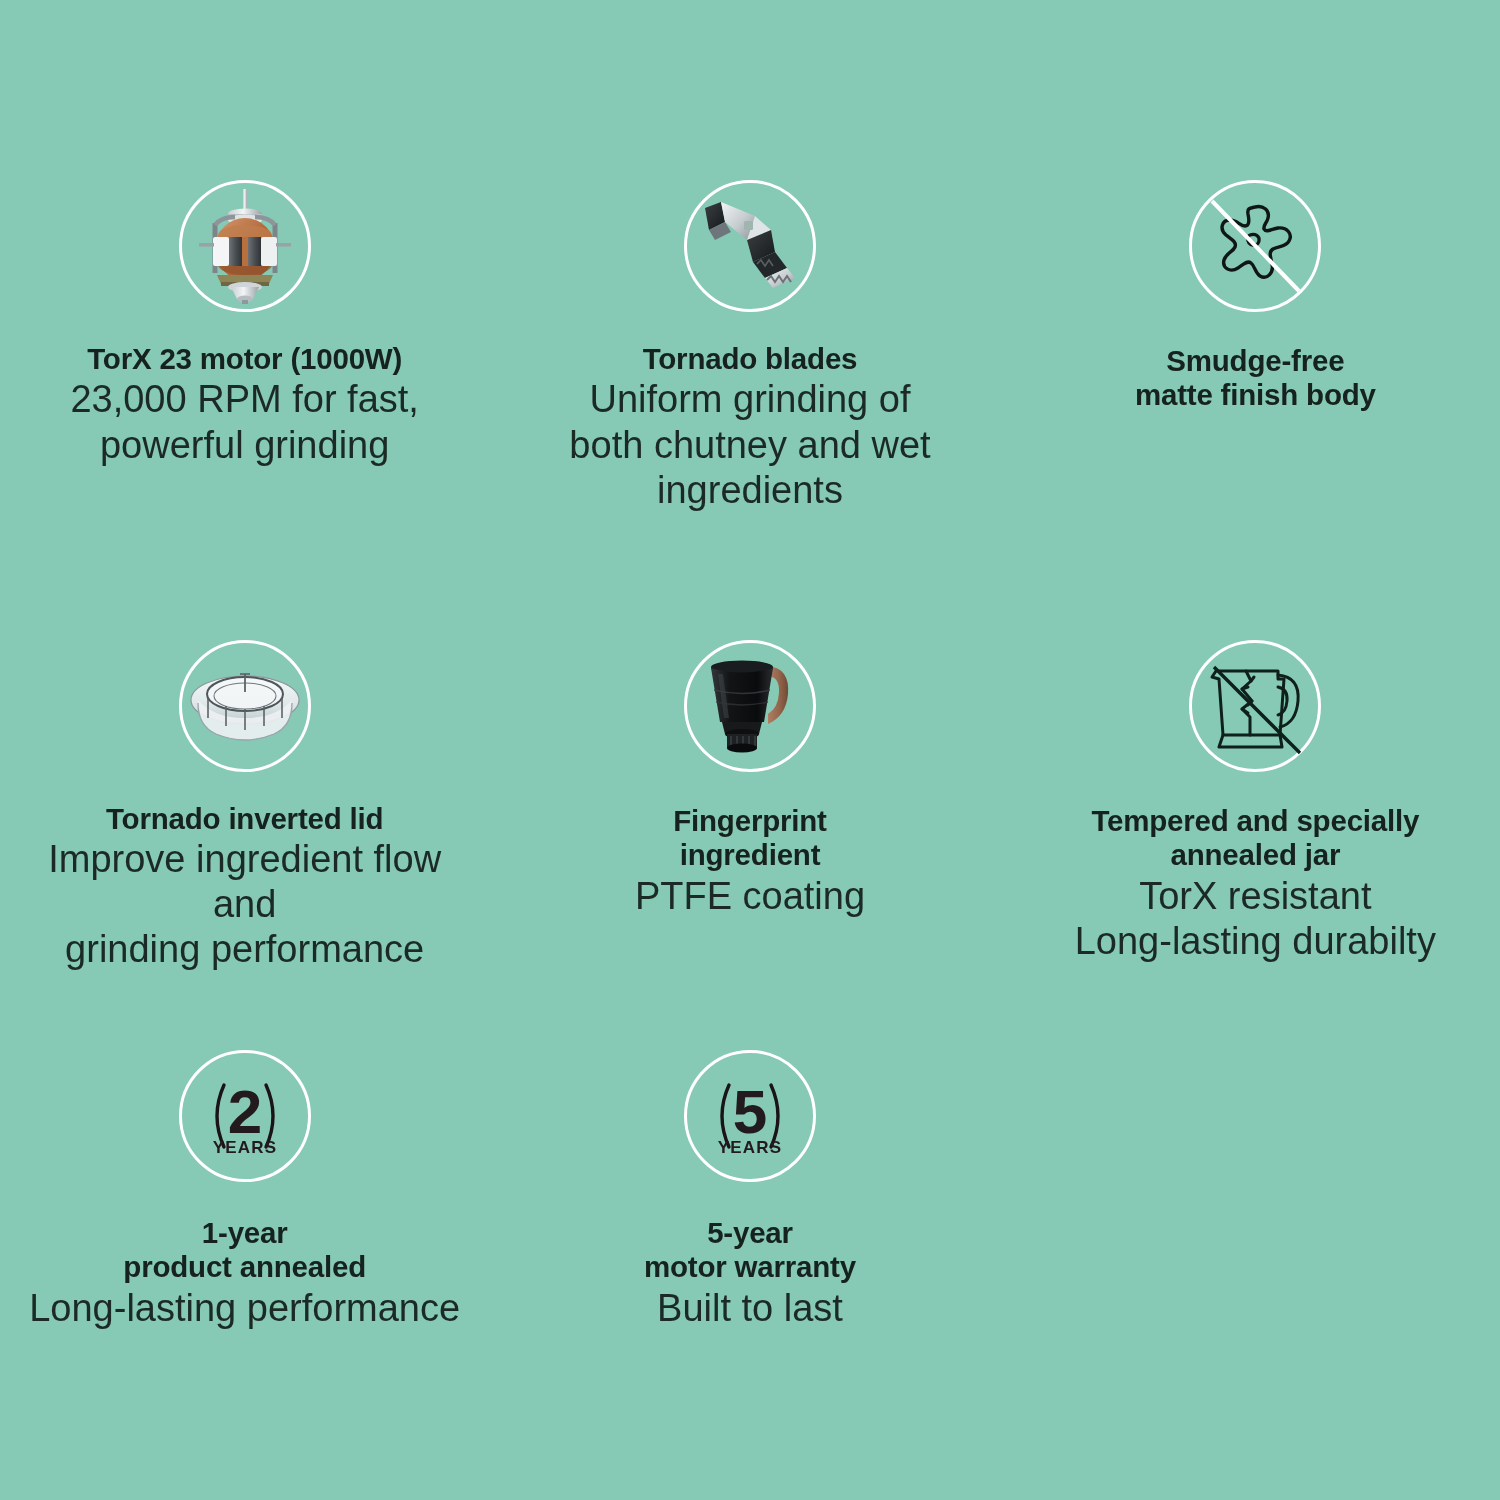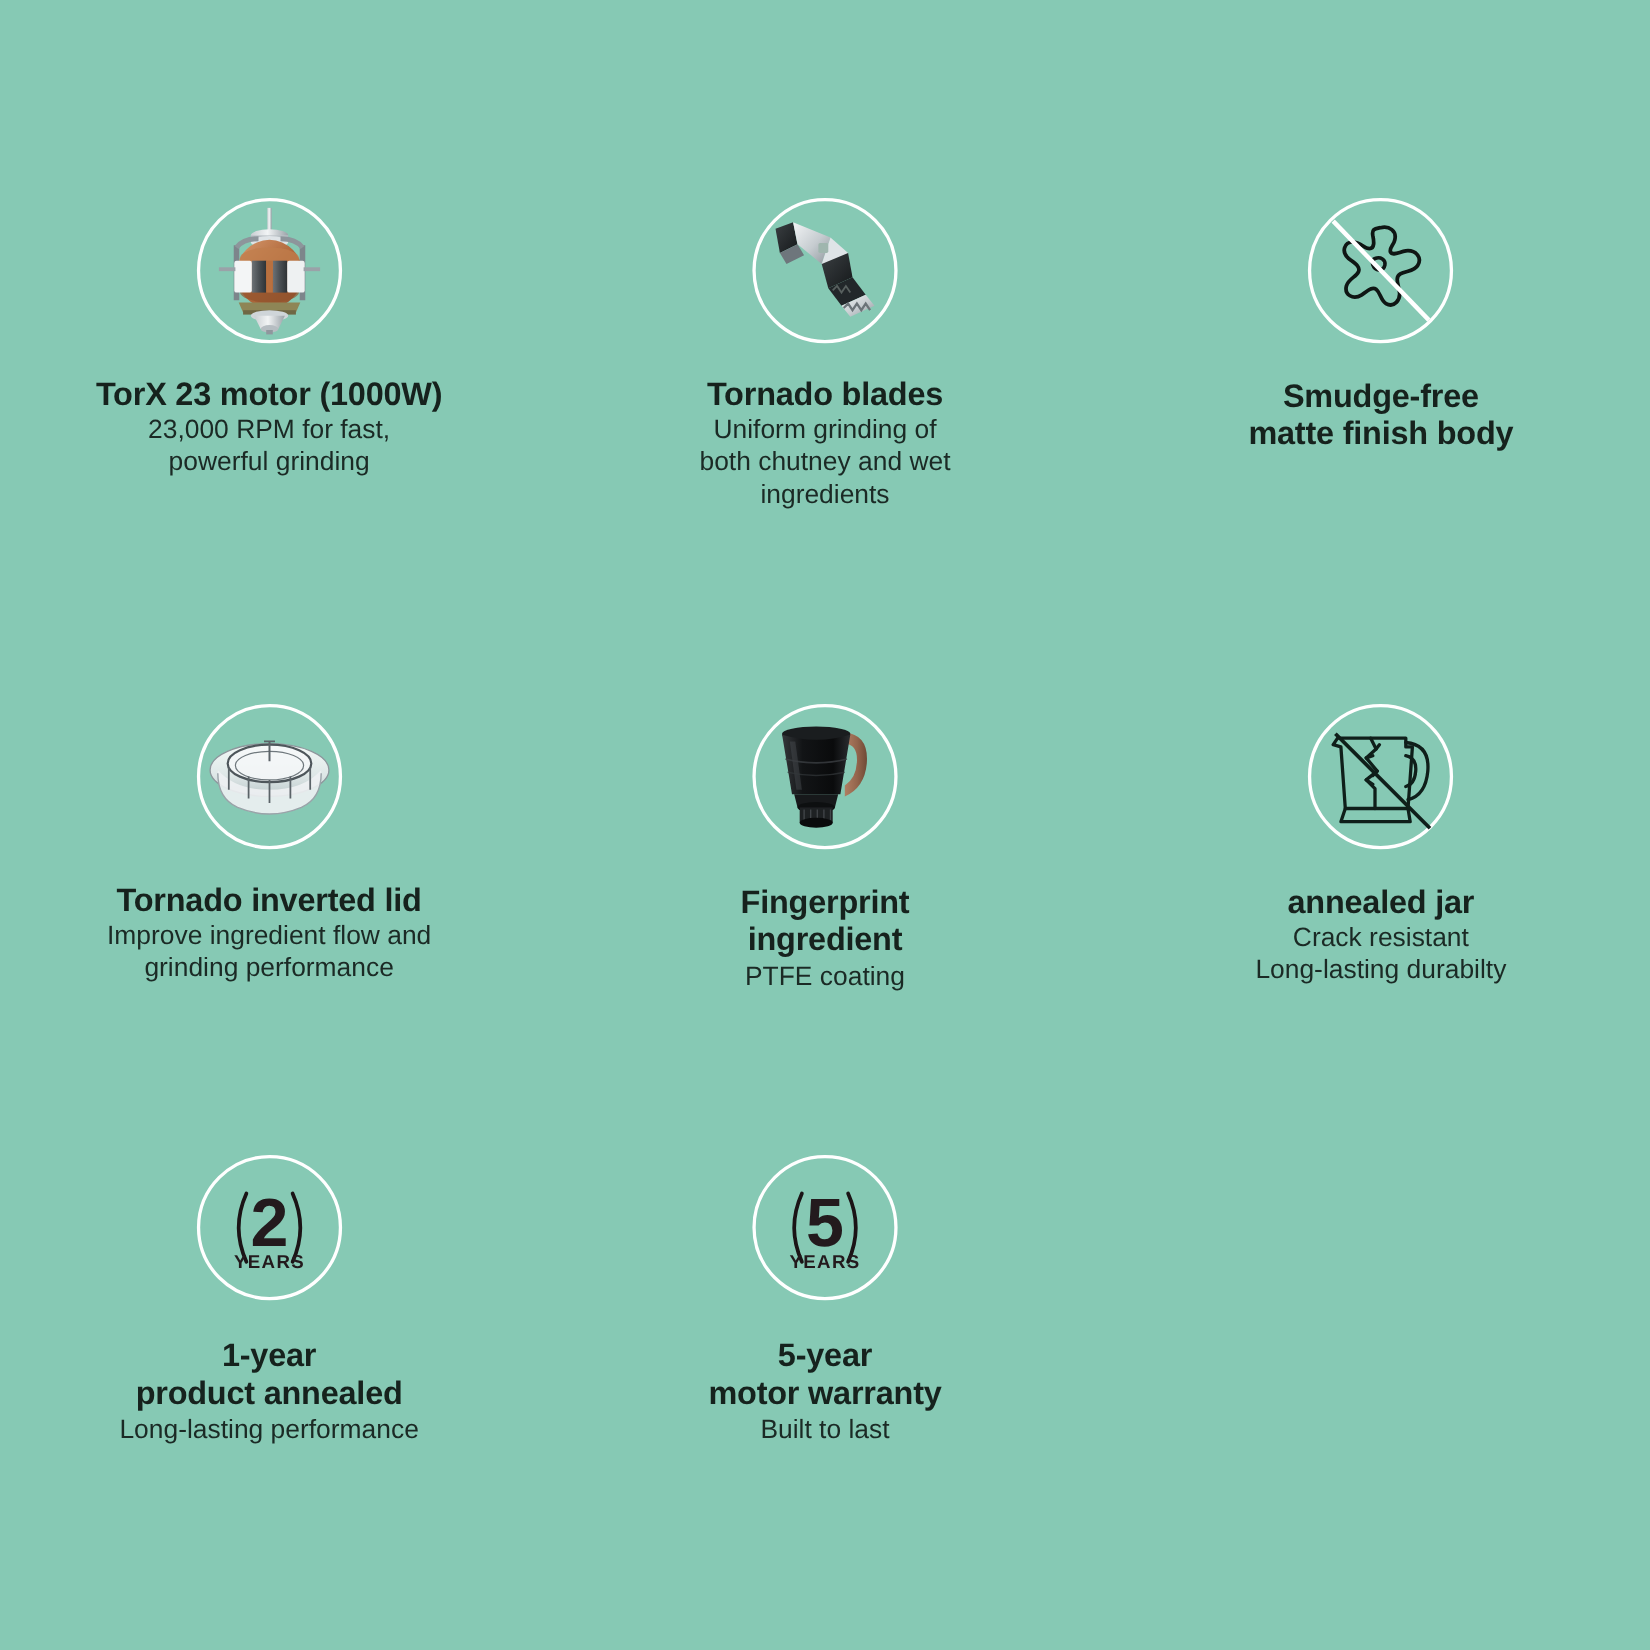--- a/index.html
+++ b/index.html
@@ -64,21 +64,21 @@
   }
   .feat-title {
     font-size: 29.5px;
     font-weight: bold;
     color: #16221d;
     line-height: 1.165;
     letter-spacing: -0.2px;
     margin: 0;
   }
   .feat-desc {
-    font-size: 24px;
+    font-size: 38px;
     font-weight: normal;
     color: #1b2a25;
     line-height: 1.17;
     margin: 1px 0 0 0;
   }
 
   
   .r1 .caption { margin-top: 30px; }
   .r2 .caption { margin-top: 32px; }
   .r3 .caption { margin-top: 34px; }
@@ -325,22 +325,23 @@
             <path d="M31 92 L27 104 L90 104 L88 92"></path>
 
             <path d="M86 32 Q108 34 106 58 Q104 80 88 84"></path>
             <path d="M86 44 Q96 46 95 58 Q94 70 86 72"></path>
           </g>
 
           <line x1="22" y1="24" x2="108" y2="110" stroke="#0f1f1a" stroke-width="3.4"></line>
         </svg>
       </div>
       <div class="caption">
+        <div class="feat-title">Tempered and specially</div>
         <div class="feat-title">annealed jar</div>
-        <div class="feat-desc">Crack resistant</div>
+        <div class="feat-desc">TorX resistant</div>
         <div class="feat-desc">Long-lasting durabilty</div>
       </div>
     </div>
 
     <div class="feature r3">
       <div class="icon-ring">
         <svg width="110" height="110" viewBox="0 0 110 110">
 
           <path d="M34 24 Q20 55 34 86" fill="none" stroke="#1b1416" stroke-width="3.4" stroke-linecap="round"></path>
           <path d="M76 24 Q90 55 76 86" fill="none" stroke="#1b1416" stroke-width="3.4" stroke-linecap="round"></path>

